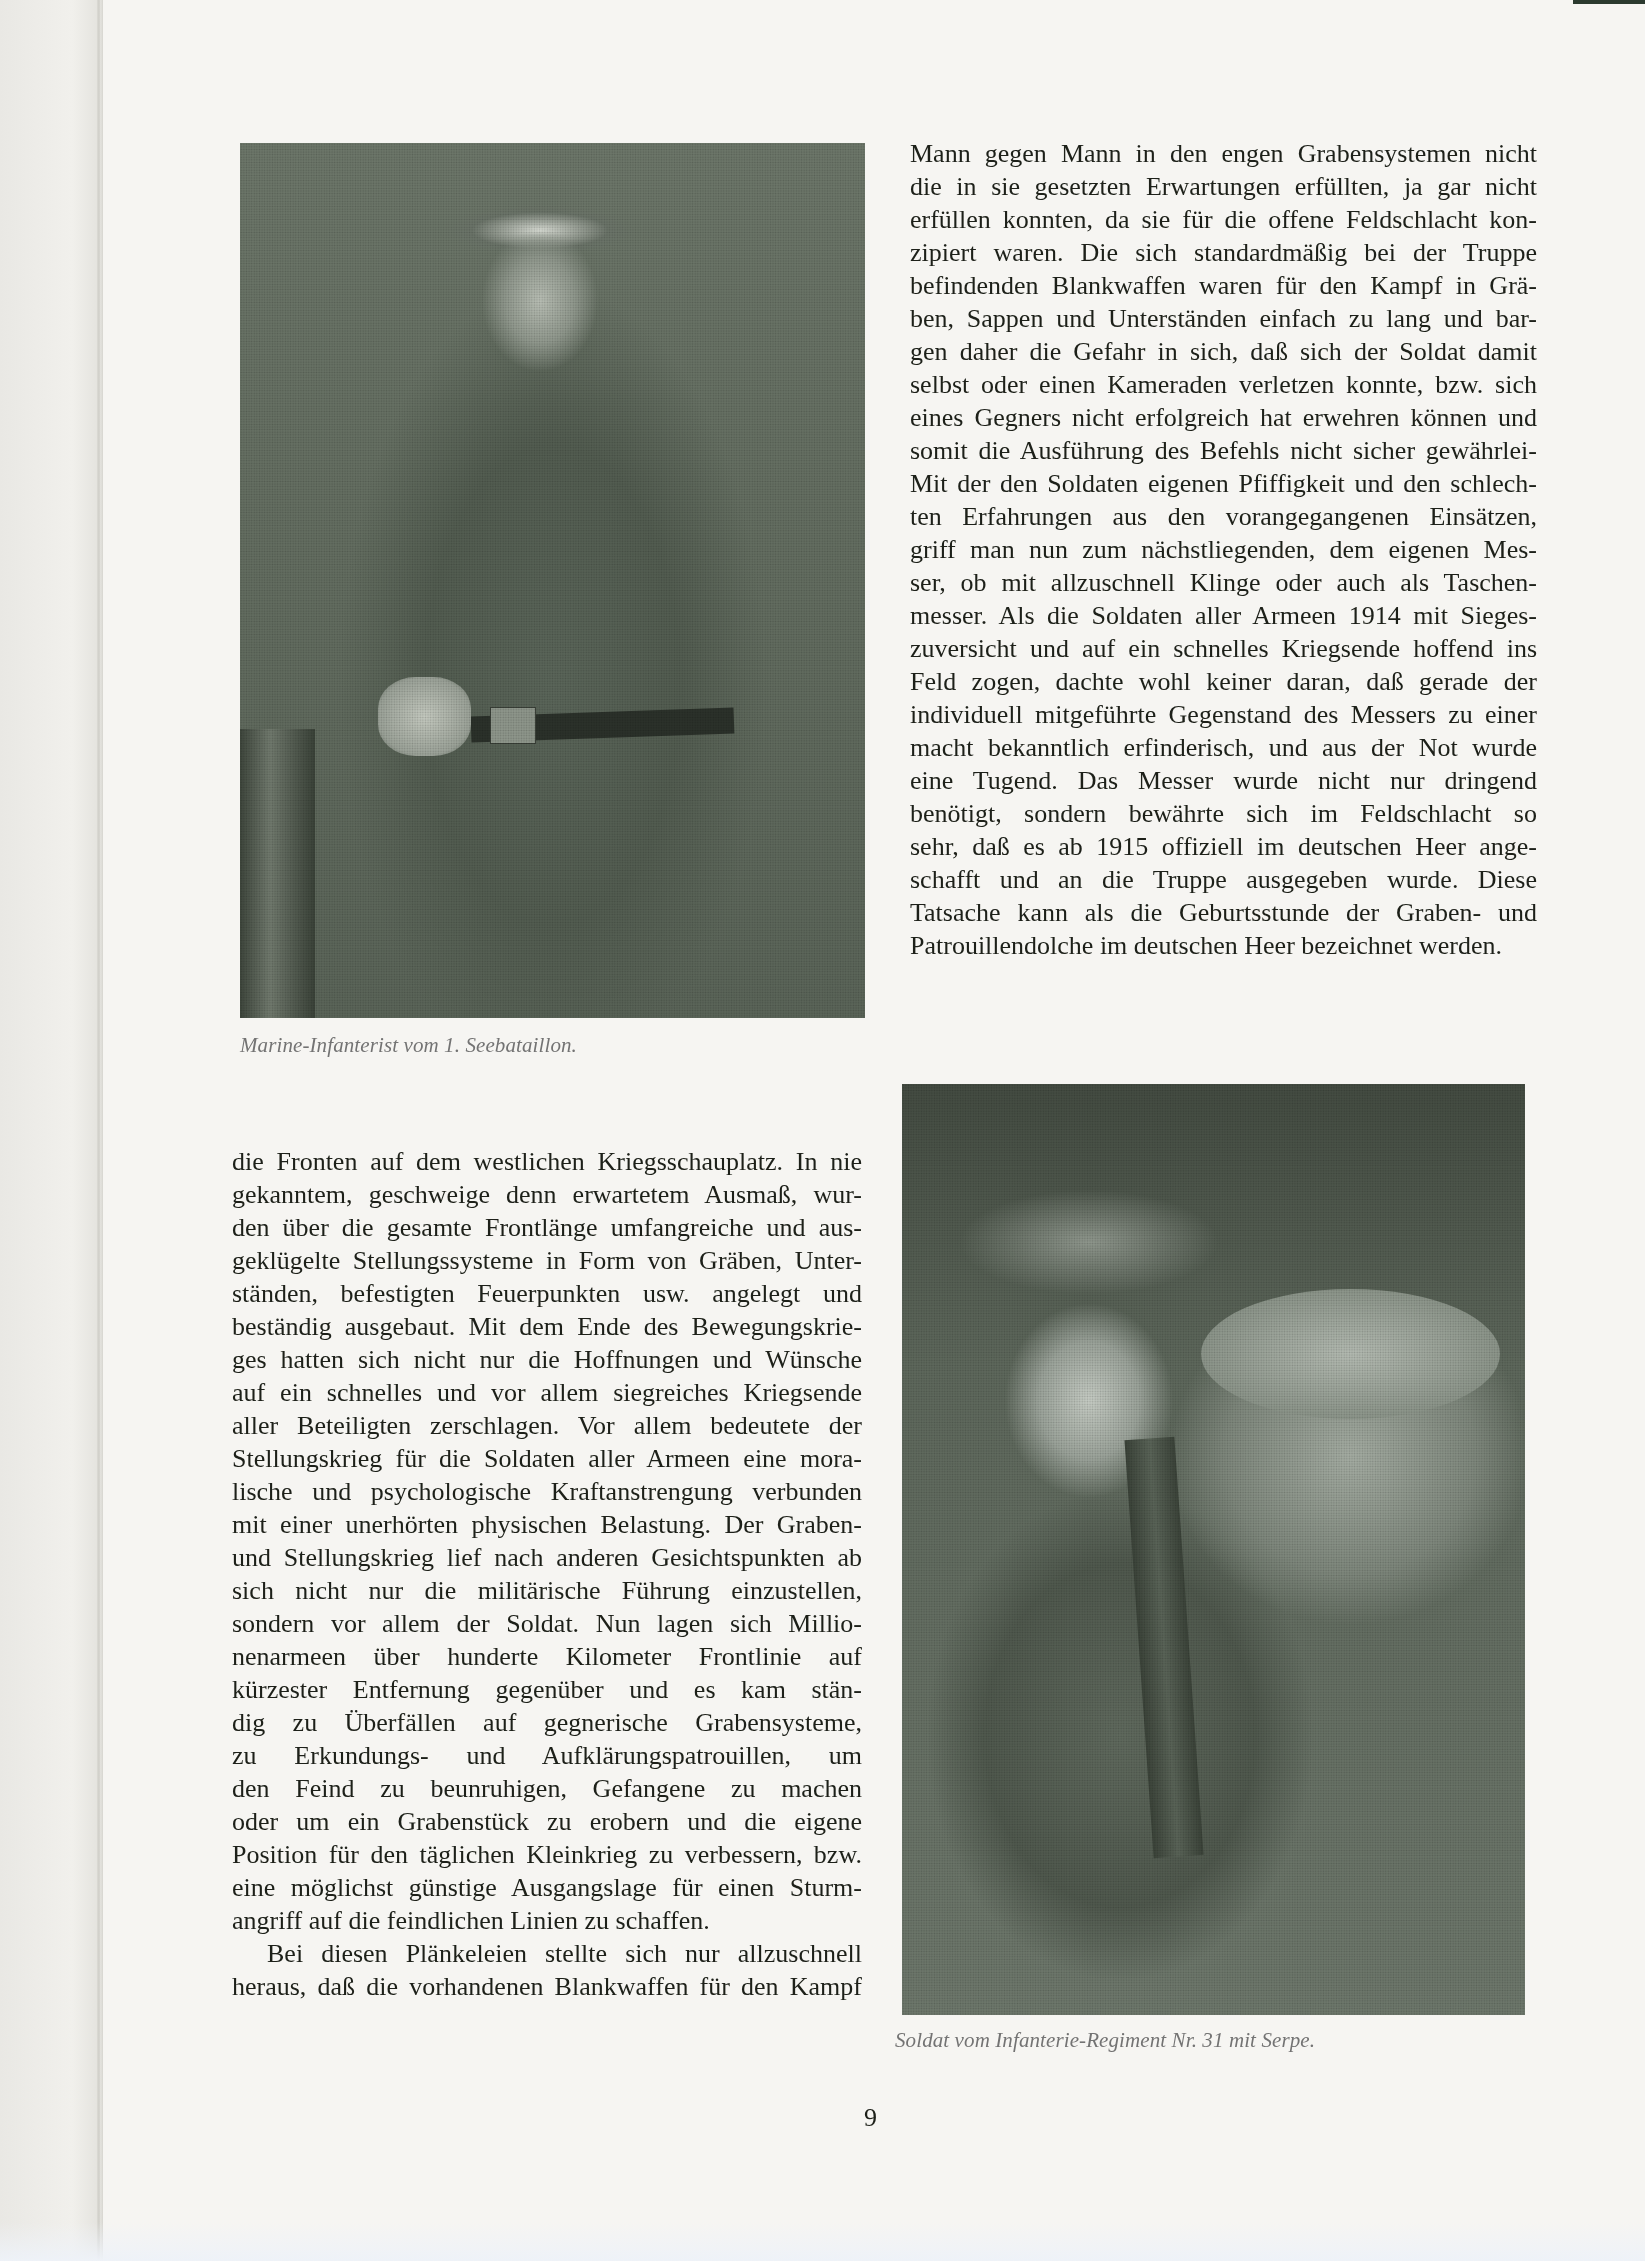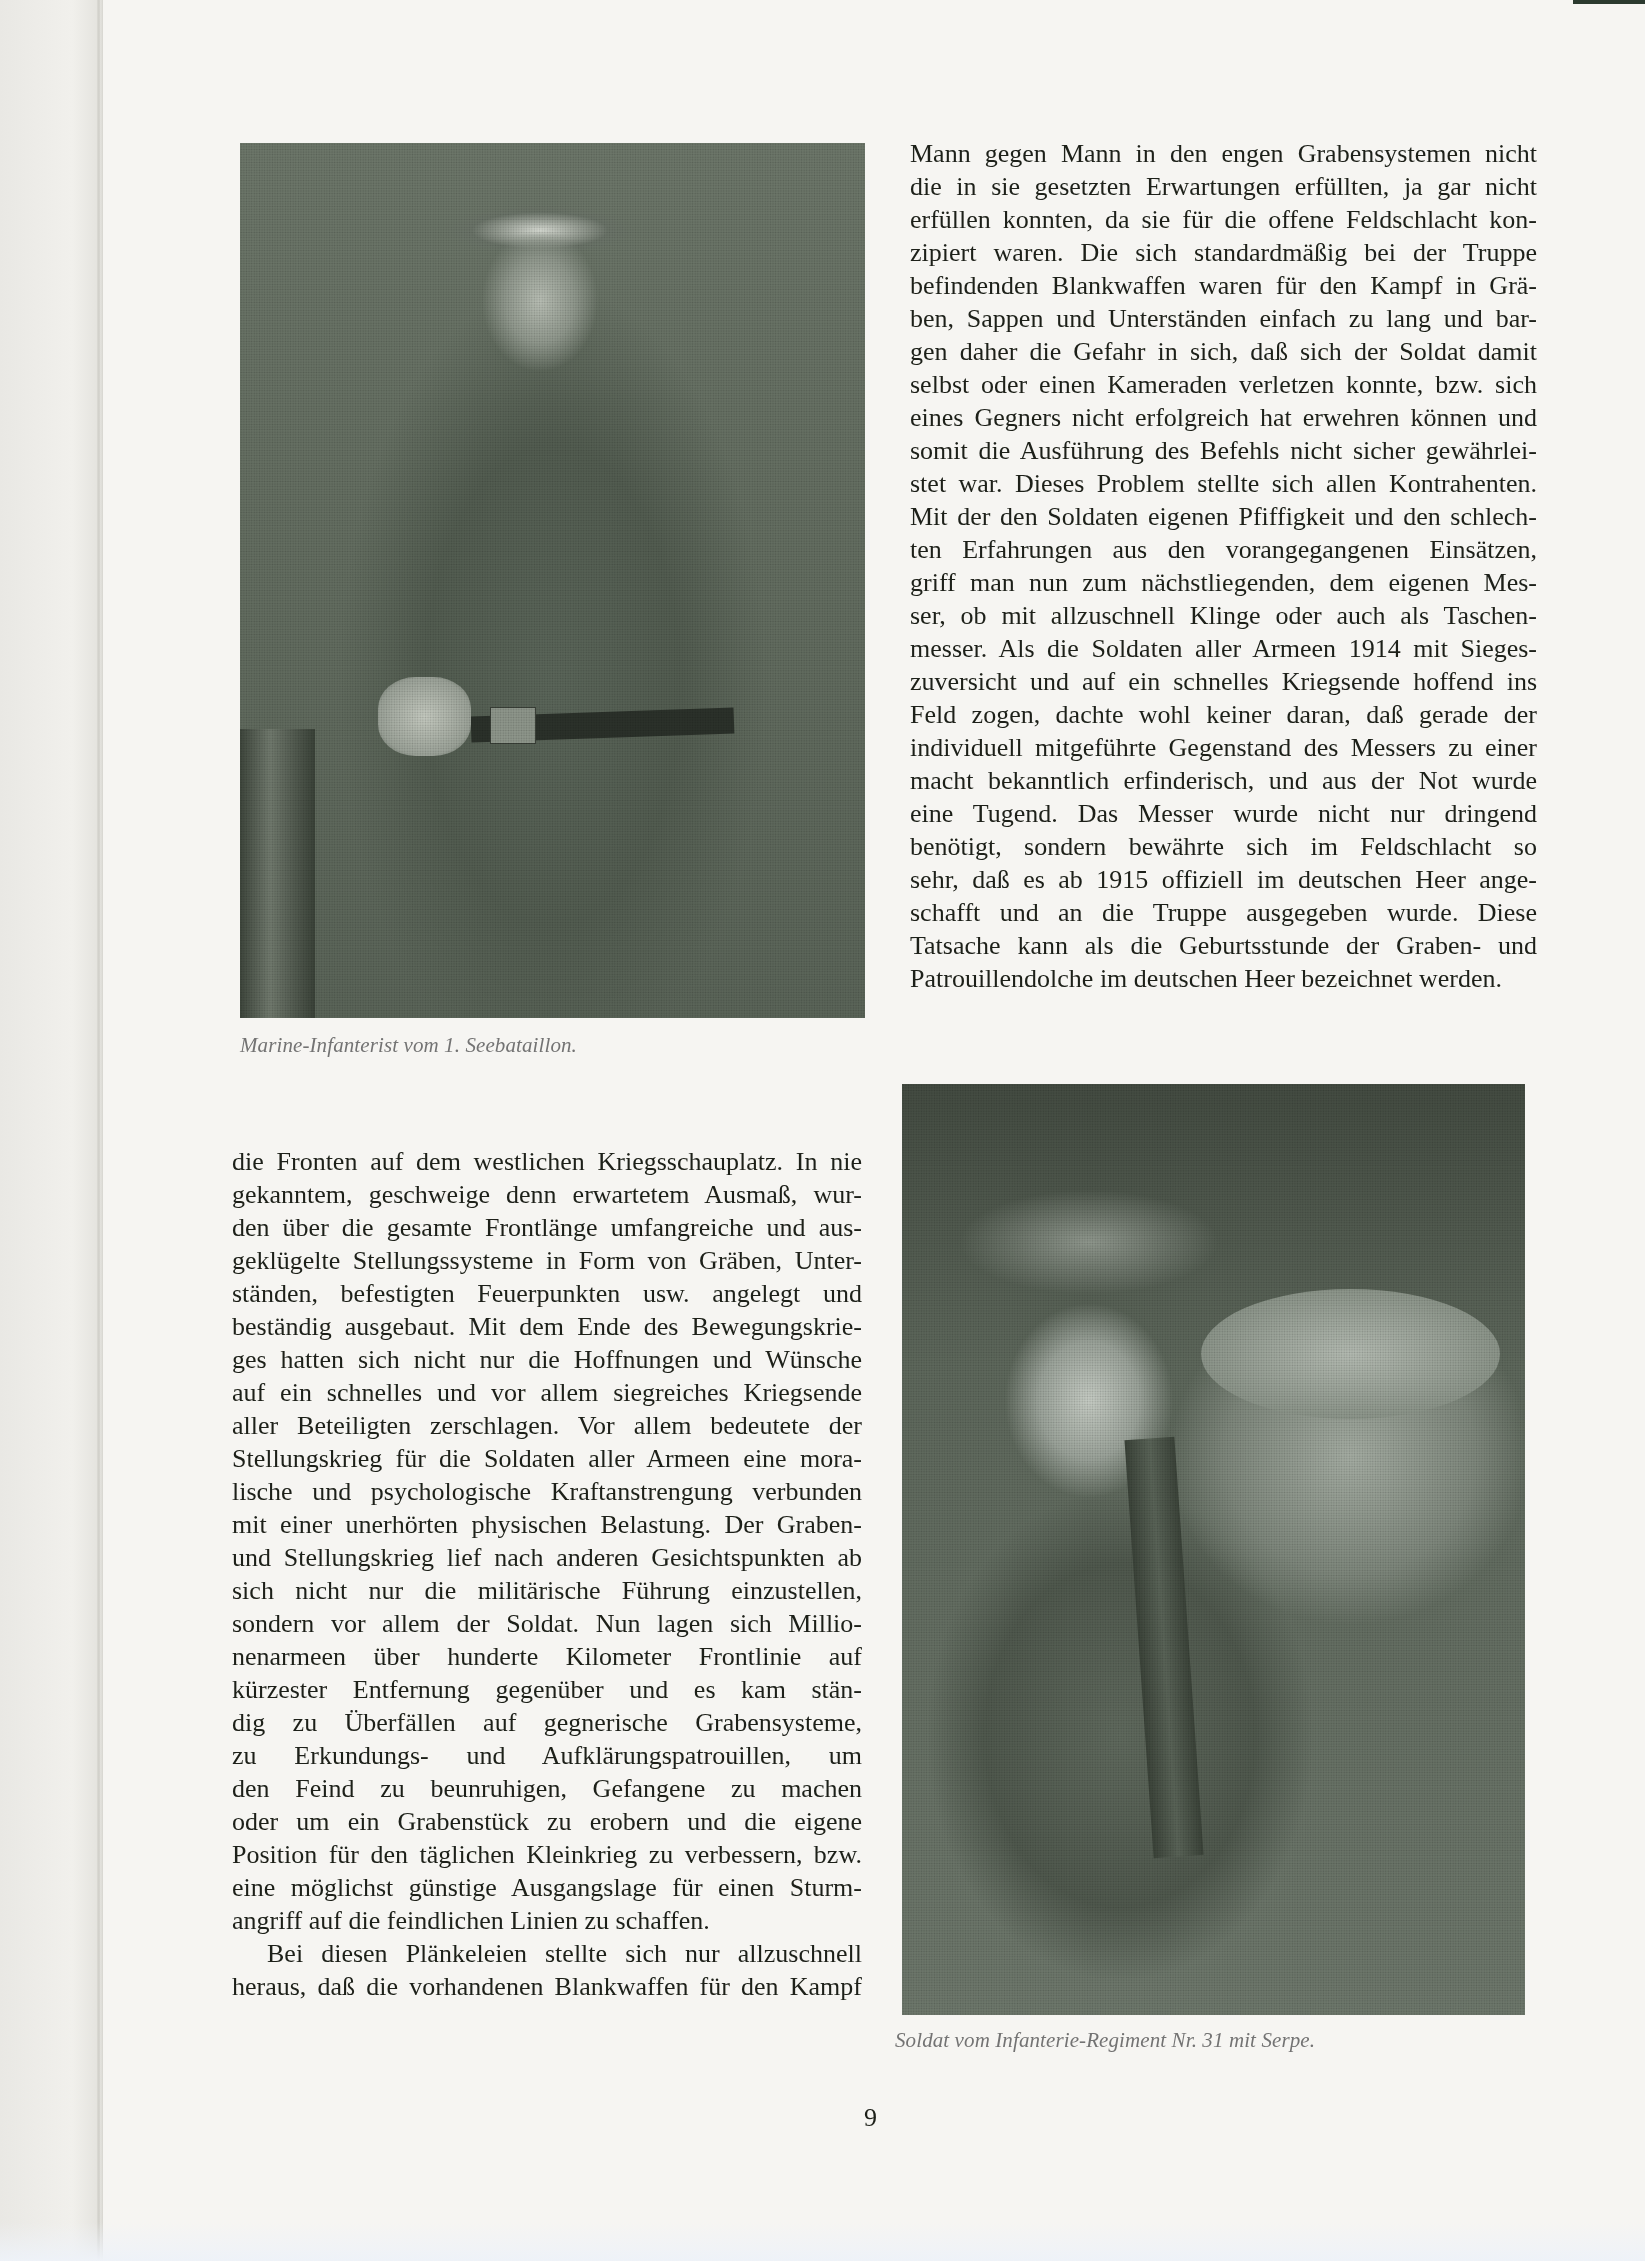--- a/index.html
+++ b/index.html
@@ -121,21 +121,20 @@
     <span class="line">Mann gegen Mann in den engen Grabensystemen nicht</span>
     <span class="line">die in sie gesetzten Erwartungen erfüllten, ja gar nicht</span>
     <span class="line">erfüllen konnten, da sie für die offene Feldschlacht kon-</span>
     <span class="line">zipiert waren. Die sich standardmäßig bei der Truppe</span>
     <span class="line">befindenden Blankwaffen waren für den Kampf in Grä-</span>
     <span class="line">ben, Sappen und Unterständen einfach zu lang und bar-</span>
     <span class="line">gen daher die Gefahr in sich, daß sich der Soldat damit</span>
     <span class="line">selbst oder einen Kameraden verletzen konnte, bzw. sich</span>
     <span class="line">eines Gegners nicht erfolgreich hat erwehren können und</span>
     <span class="line">somit die Ausführung des Befehls nicht sicher gewährlei-</span>
-    <span class="line">stet war. Dieses Problem stellte sich allen Kontrahenten.</span>
     <span class="line">Mit der den Soldaten eigenen Pfiffigkeit und den schlech-</span>
     <span class="line">ten Erfahrungen aus den vorangegangenen Einsätzen,</span>
     <span class="line">griff man nun zum nächstliegenden, dem eigenen Mes-</span>
     <span class="line">ser, ob mit allzuschnell Klinge oder auch als Taschen-</span>
     <span class="line">messer. Als die Soldaten aller Armeen 1914 mit Sieges-</span>
     <span class="line">zuversicht und auf ein schnelles Kriegsende hoffend ins</span>
     <span class="line">Feld zogen, dachte wohl keiner daran, daß gerade der</span>
     <span class="line">individuell mitgeführte Gegenstand des Messers zu einer</span>
     <span class="line">macht bekanntlich erfinderisch, und aus der Not wurde</span>
     <span class="line">eine Tugend. Das Messer wurde nicht nur dringend</span>

